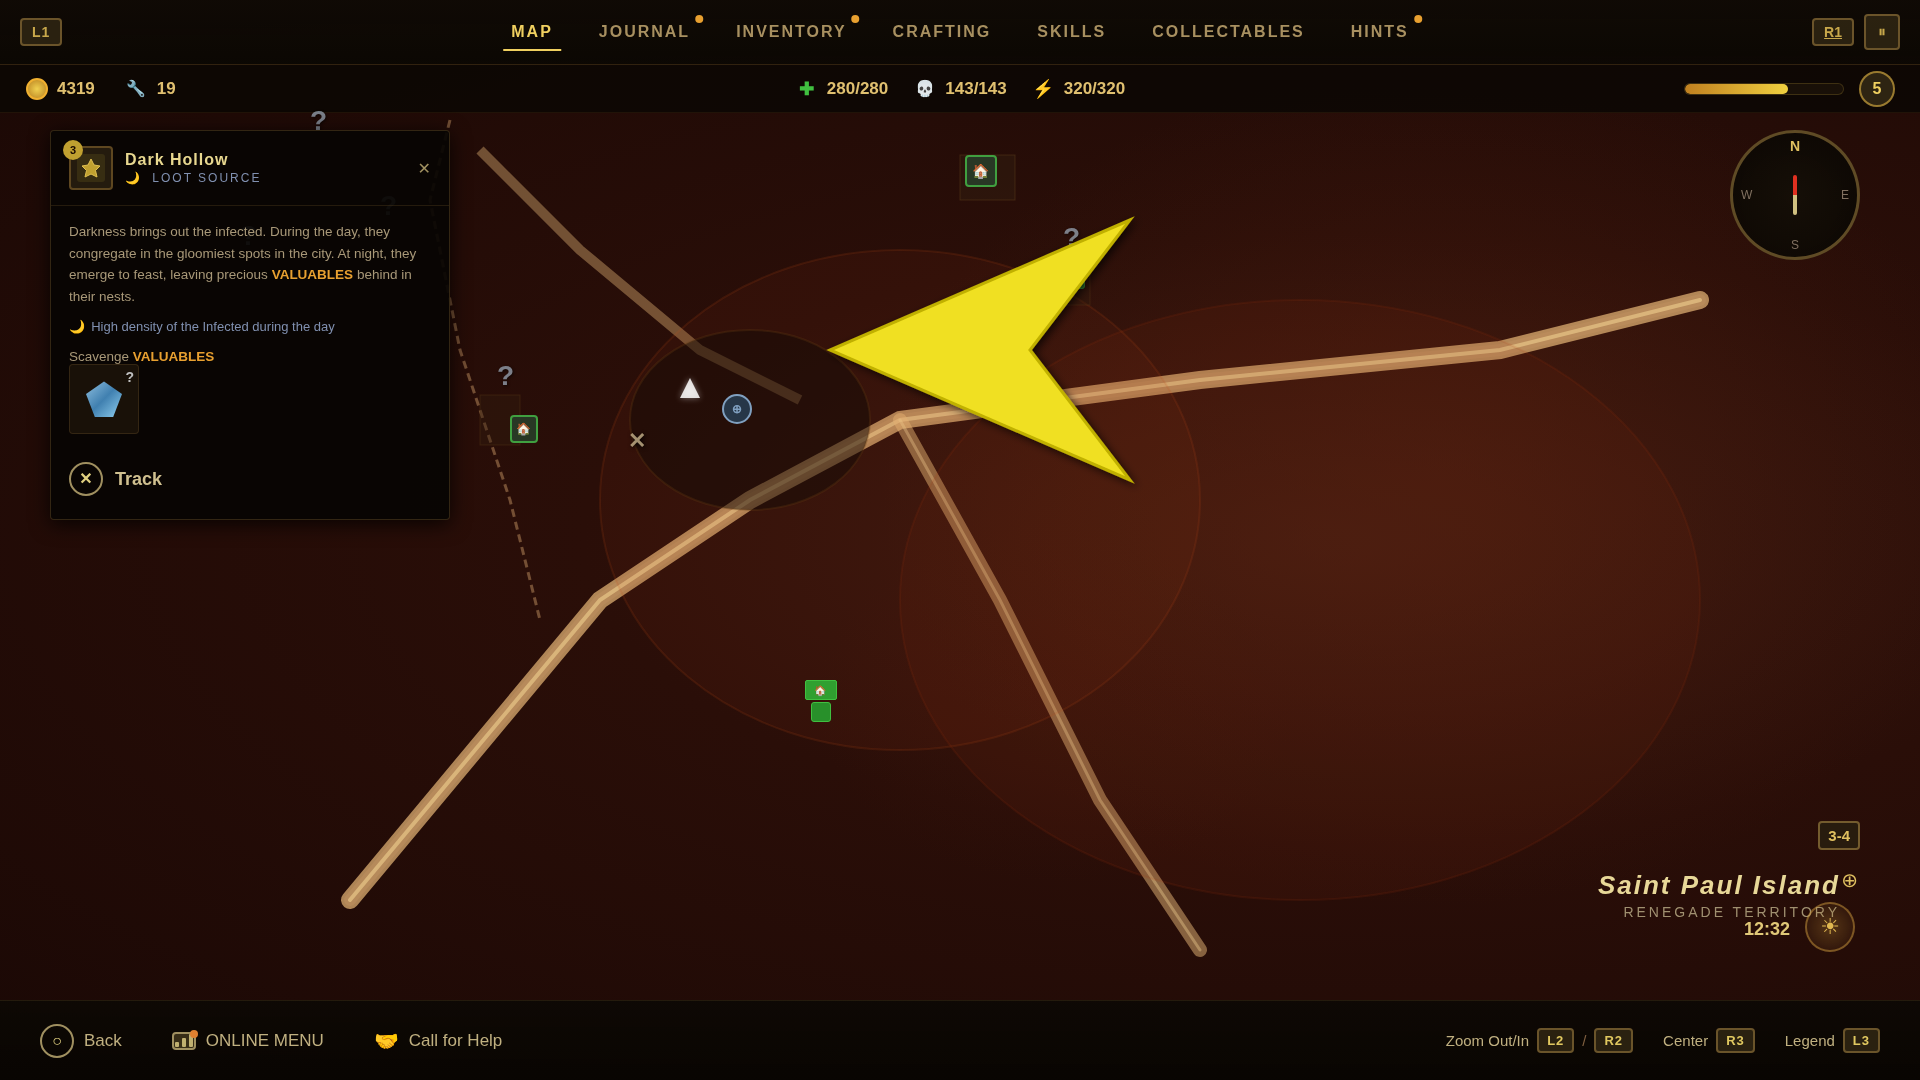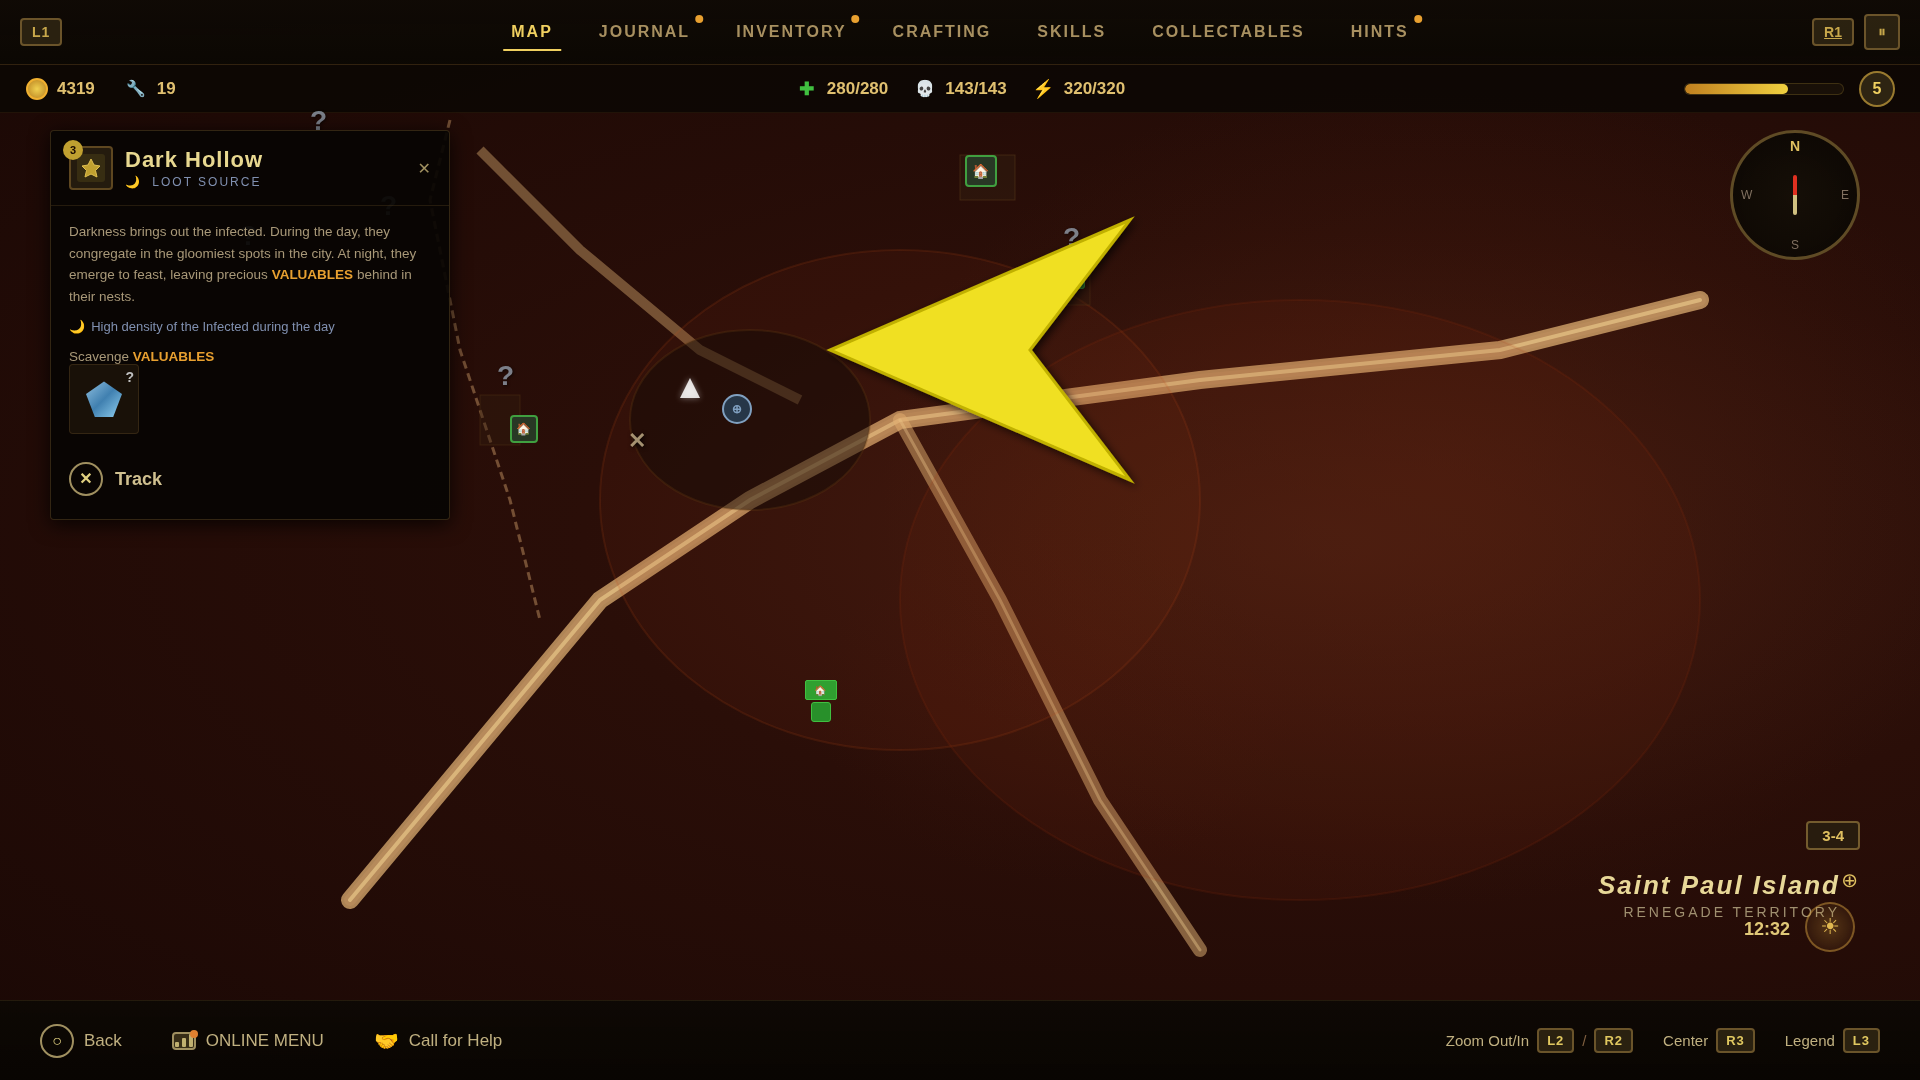--- a/index.html
+++ b/index.html
@@ -283,21 +283,21 @@
       display: flex;
       align-items: center;
       justify-content: center;
       font-size: 11px;
       font-weight: bold;
       color: #1a0a00;
     }
 
     .panel-title-area h2 {
       color: #e8d890;
-      font-size: 22px;
+      font-size: 16px;
       font-weight: bold;
       letter-spacing: 1px;
     }
 
     .panel-subtitle {
       color: #8090b0;
       font-size: 12px;
       letter-spacing: 2px;
       text-transform: uppercase;
       margin-top: 2px;
@@ -524,21 +524,21 @@
     }
 
     
     .zone-badge {
       position: absolute;
       right: 60px;
       bottom: 230px;
       background: rgba(40,30,15,0.9);
       border: 2px solid rgba(150,120,60,0.7);
       border-radius: 4px;
-      padding: 4px 14px;
+      padding: 4px 8px;
       color: #e0c060;
       font-size: 15px;
       font-weight: bold;
       z-index: 150;
     }
 
     
     #time-display {
       position: absolute;
       bottom: 140px;

